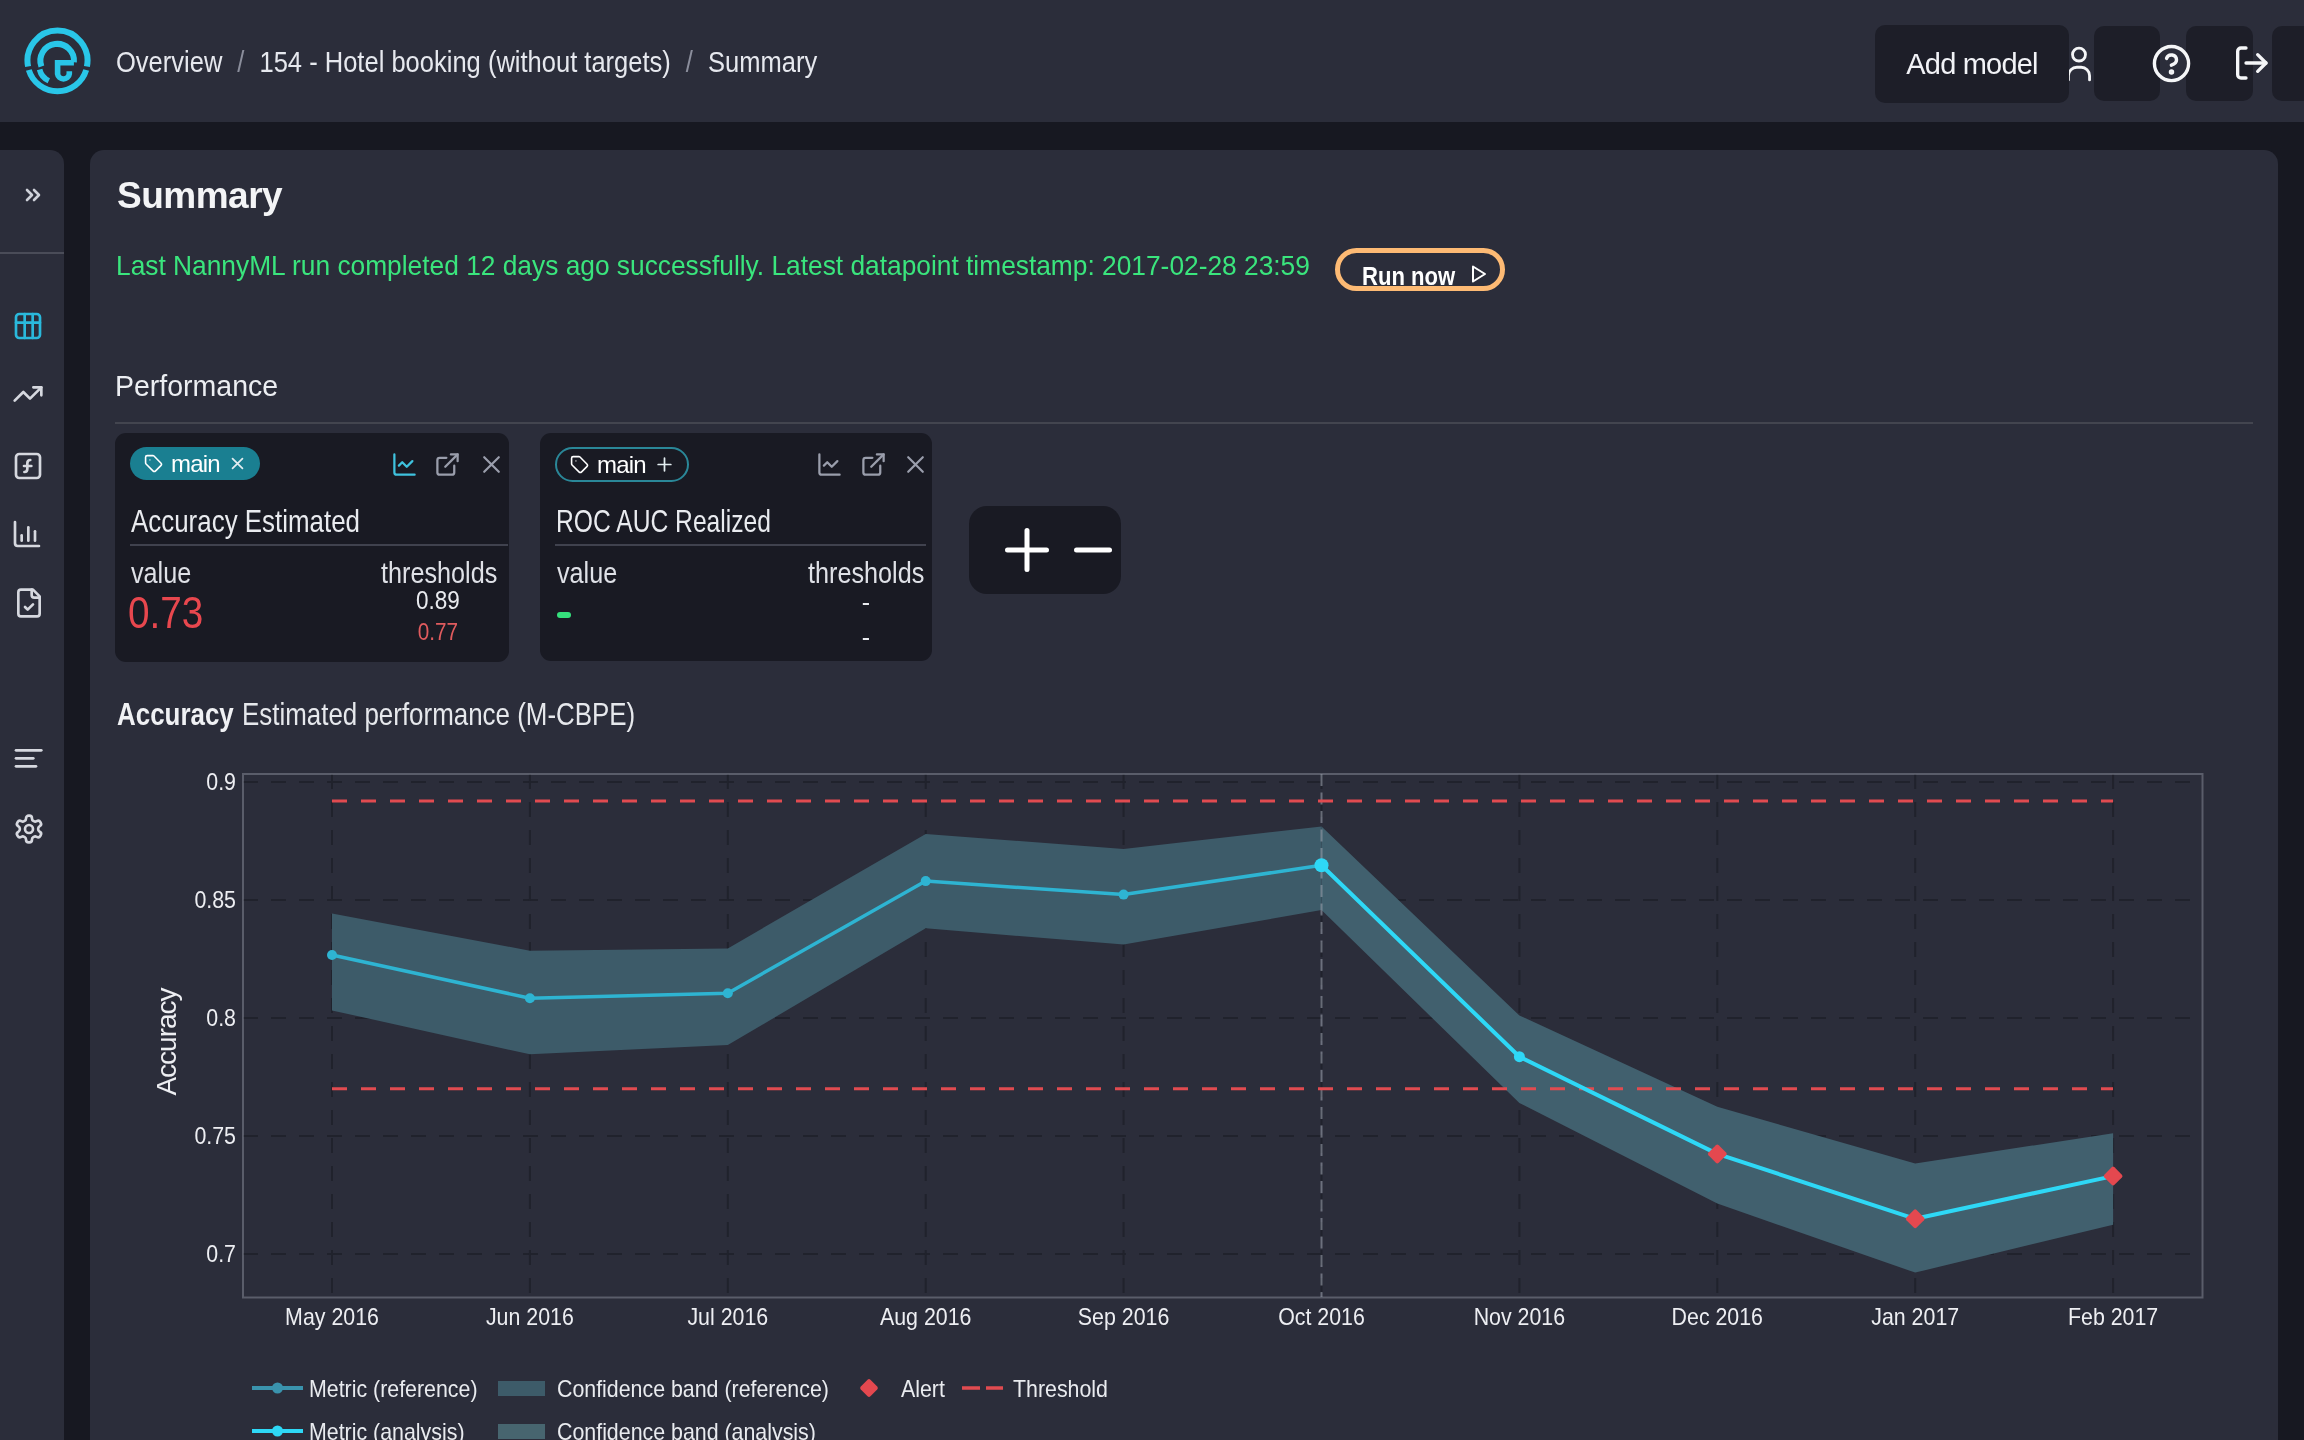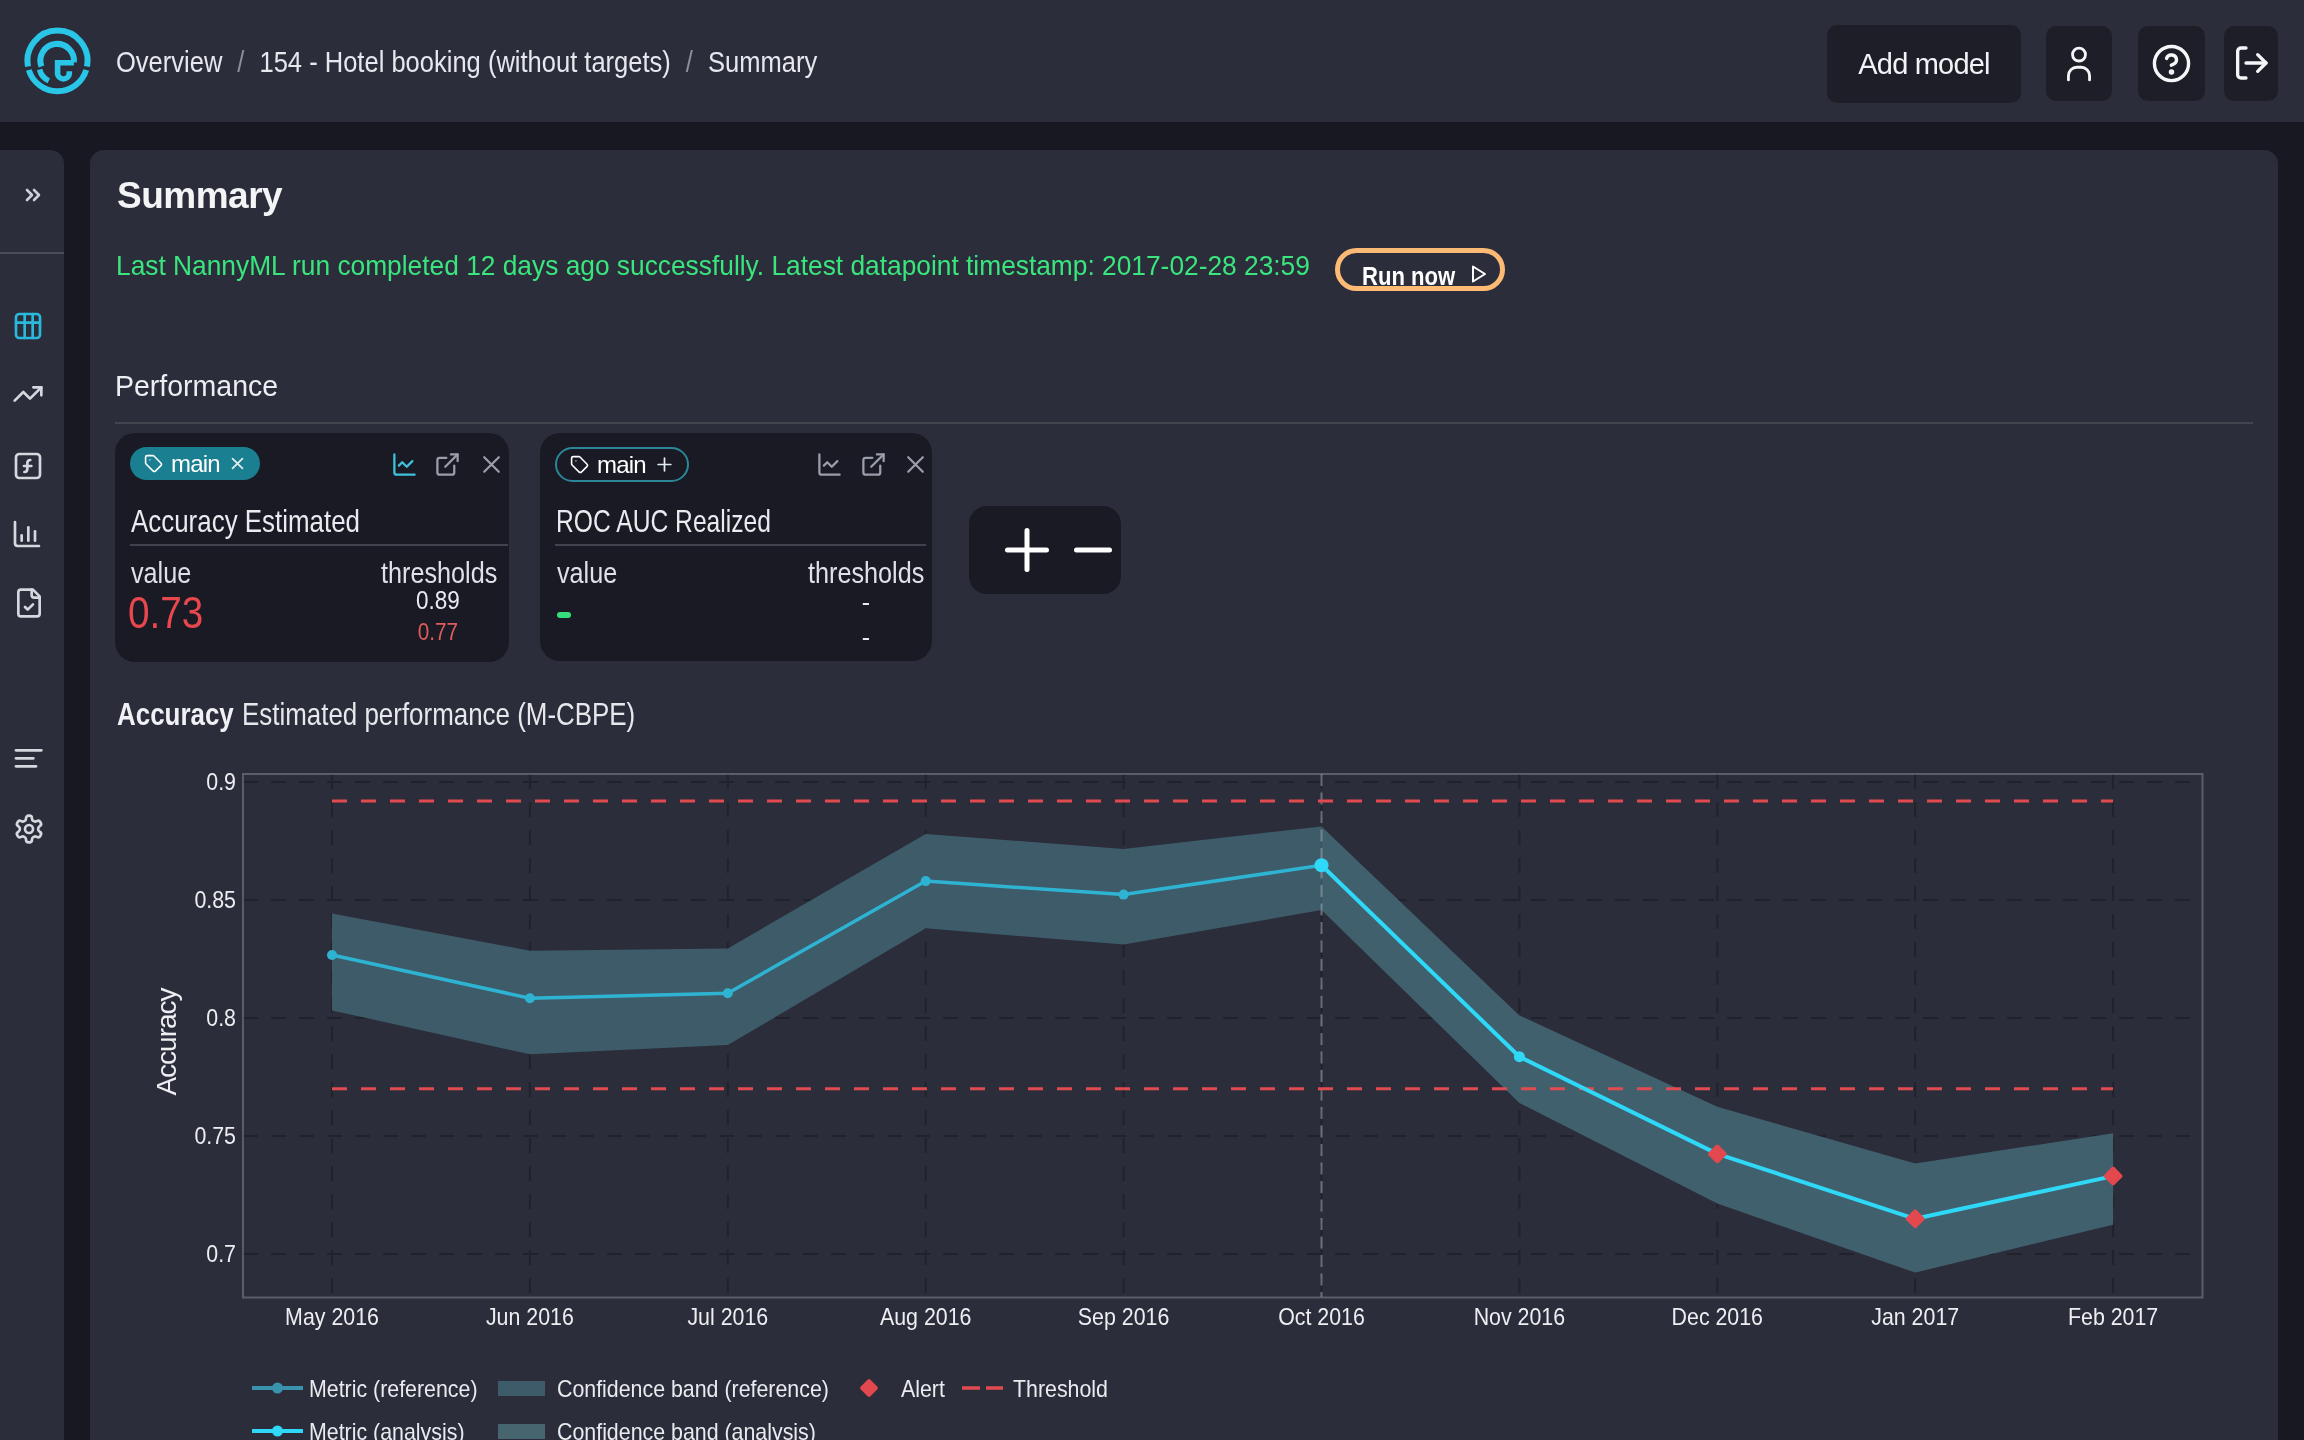--- a/index.html
+++ b/index.html
@@ -2,37 +2,37 @@
 <html><head>
 <meta charset="utf-8">
 <style>
   * { margin:0; padding:0; box-sizing:border-box; }
   html,body { width:2304px; height:1440px; background:#171821; overflow:hidden;
     font-family:"Liberation Sans", sans-serif; }
   .abs { position:absolute; }
   #topbar { position:absolute; left:0; top:0; width:2304px; height:122px; background:#2b2d3a; }
   #crumbs { position:absolute; left:116px; top:46px; font-size:29px; color:#e6e8ee; transform:scaleX(0.88); transform-origin:0 0; }
   .sep { color:#8b8e9c; padding:0 9px; }
-  .tbtn { position:absolute; background:#1d1e28; border-radius:10px; }
+  .tbtn { position:absolute; background:#1d1e28; border-radius:10px;margin-left:48px; }
   #addmodel { left:1827px; top:25px; width:194px; height:78px; color:#f2f3f7;
     font-size:29px; font-weight:500; text-align:center; line-height:78px; letter-spacing:-0.8px; }
   #sidebar { position:absolute; left:0; top:150px; width:64px; height:1290px;
     background:#2b2d3a; border-radius:0 14px 0 0; }
   #sidediv { position:absolute; left:0; top:102px; width:64px; height:2px; background:#4a4c58; }
   #main { position:absolute; left:90px; top:150px; width:2188px; height:1290px;
     background:#2b2d3a; border-radius:14px 14px 0 0; }
   #h1 { position:absolute; left:117px; top:175px; font-size:37px; font-weight:700;
     color:#f3f4f6; letter-spacing:-0.5px; }
   #status { position:absolute; left:116px; top:250px; font-size:28px; color:#3ae57d; transform:scaleX(0.94); transform-origin:0 0; }
   #runnow { position:absolute; left:1335px; top:248px; width:170px; height:43px;
     border:5px solid #fdba74; border-radius:22px; color:#fff; }
   #runnow .t { position:absolute; left:22px; top:8px; font-size:26px; font-weight:700; transform:scaleX(0.85); transform-origin:0 0; }
   #perf { position:absolute; left:115px; top:369px; font-size:30px; color:#eceef2; transform:scaleX(0.95); transform-origin:0 0; }
   #perfdiv { position:absolute; left:115px; top:422px; width:2138px; height:2px; background:#43454f; }
-  .card { position:absolute; top:433px; background:#191a23; border-radius:20px; }
+  .card { position:absolute; top:433px; background:#191a23; border-radius:11px; }
   #card1 { left:115px; width:394px; height:229px; }
   #card2 { left:540px; width:392px; height:228px; }
   .pill1 { position:absolute; left:15px; top:14px; height:33px; background:#1a7f91;
     border-radius:17px; color:#fff; display:flex; align-items:center; padding:0 14px; }
   .pill2 { position:absolute; left:15px; top:14px; height:35px; border:2px solid #2a8798;
     border-radius:18px; color:#fff; display:flex; align-items:center; padding:0 13px; }
   .pilltxt { font-size:24px; margin:0 9px 0 8px; letter-spacing:-0.8px; }
   .cardtitle { position:absolute; left:16px; top:70px; font-size:32px; color:#e9ebef; transform:scaleX(0.81); transform-origin:0 0; }
   .carddiv { position:absolute; left:15px; top:111px; height:2px; background:#40424e; }
   .lab { position:absolute; top:123px; font-size:30px; color:#dfe1e7; transform:scaleX(0.84); transform-origin:0 0; }

